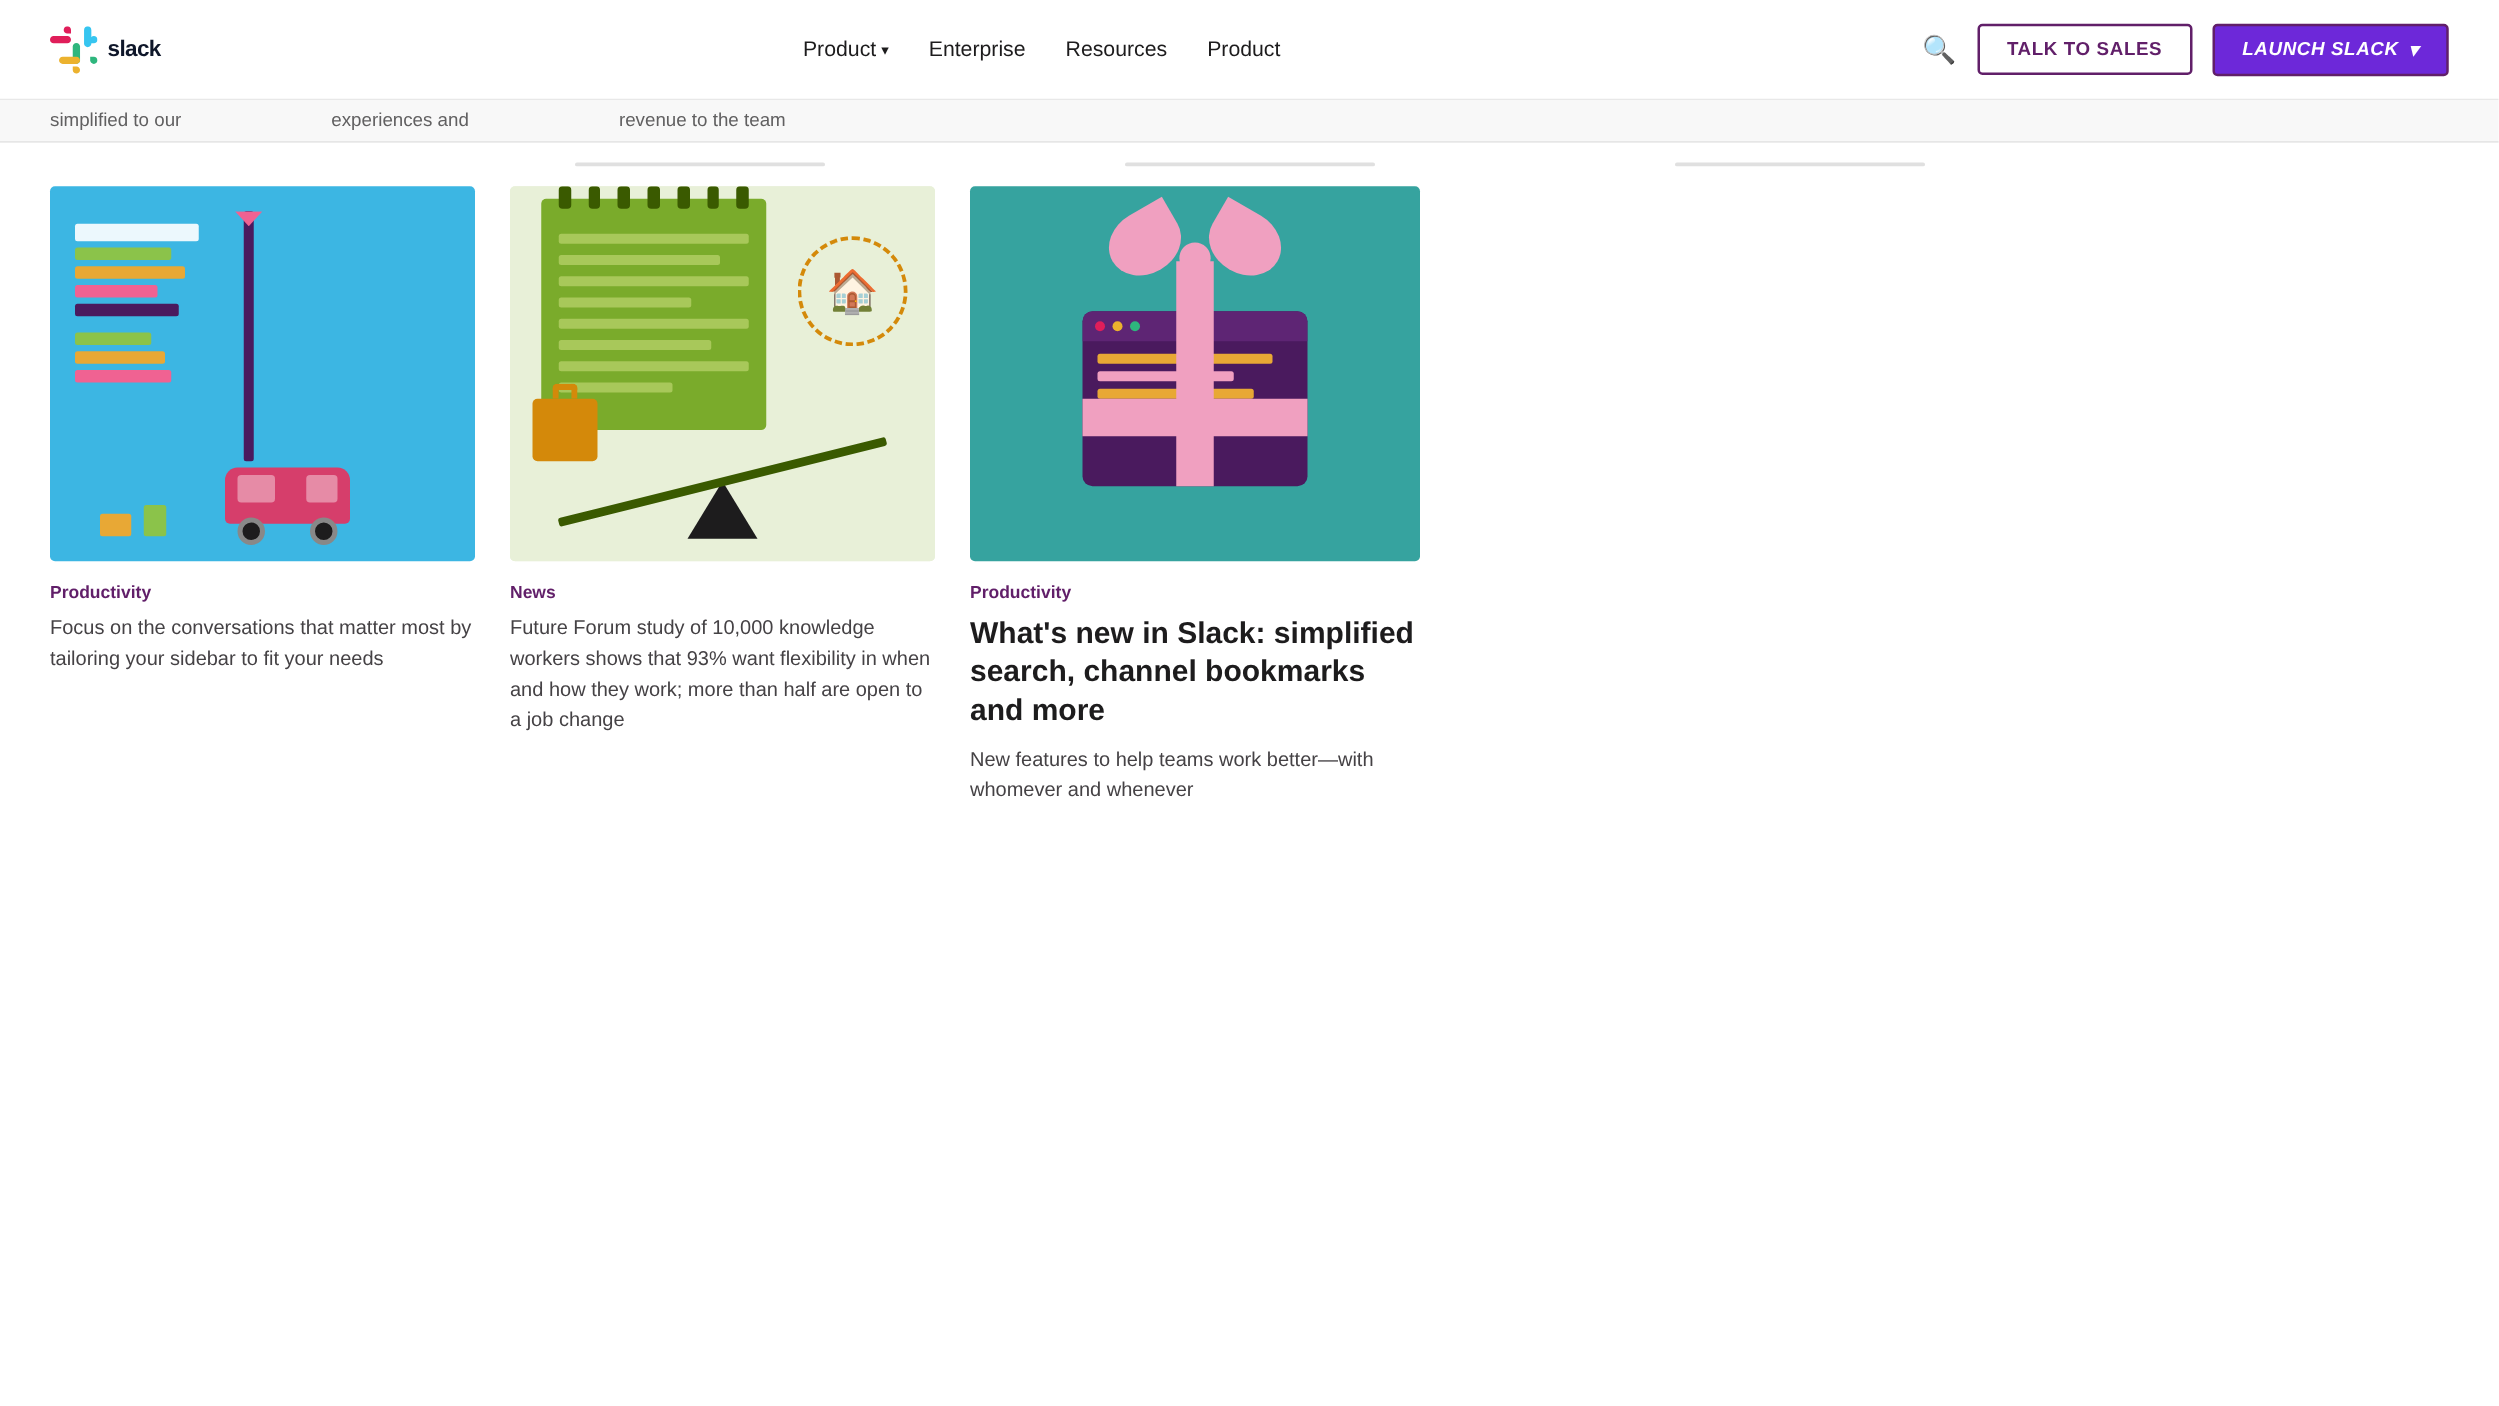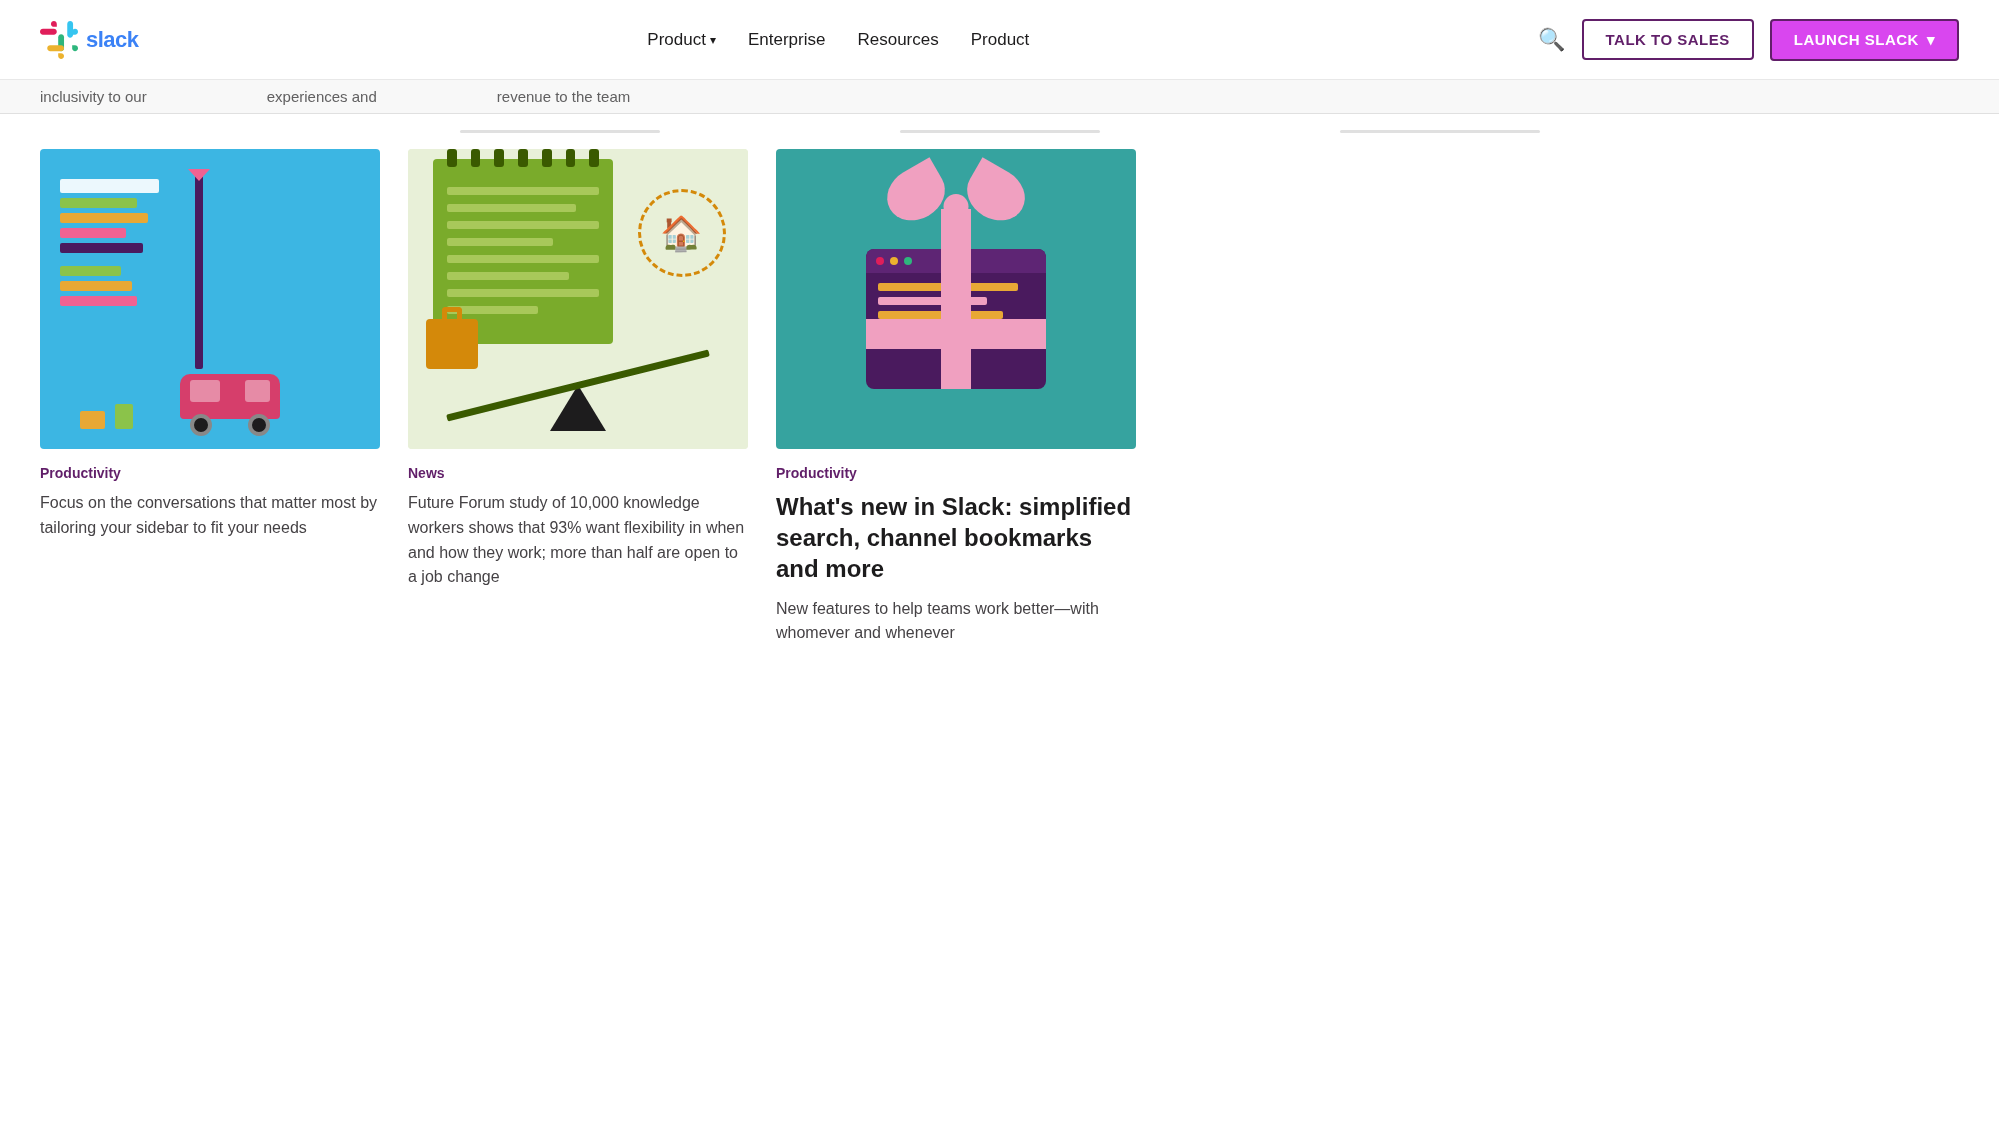--- a/index.html
+++ b/index.html
@@ -6,39 +6,39 @@
     body { font-family: 'Helvetica Neue', Arial, sans-serif; background: #fff; overflow-x: hidden; }
 
     
     .navbar {
       display: flex; align-items: center; justify-content: space-between;
       padding: 0 40px; height: 80px; background: #fff;
       border-bottom: 1px solid #e8e8e8; position: relative; z-index: 10;
     }
     .nav-logo { display: flex; align-items: center; gap: 8px; }
     .nav-logo-icon { width: 38px; height: 38px; }
-    .nav-logo-text { font-size: 22px; font-weight: 700; color: #3b82f6; letter-spacing: -0.5px; }
+    .nav-logo-text { font-size: 18px; font-weight: 700; color: #0f172a; letter-spacing: -0.5px; }
     .nav-links { display: flex; align-items: center; gap: 32px; }
     .nav-link {
       font-size: 17px; color: #1d1c1d; text-decoration: none; font-weight: 500;
       display: flex; align-items: center; gap: 4px; cursor: pointer;
     }
     .nav-link .chevron { font-size: 12px; }
     .nav-actions { display: flex; align-items: center; gap: 16px; }
     .search-icon-btn { background: none; border: none; cursor: pointer; font-size: 22px; color: #1d1c1d; }
     .btn-outline {
       border: 2px solid #611f69; color: #611f69; background: #fff;
       padding: 10px 22px; font-size: 15px; font-weight: 700; letter-spacing: 0.5px;
       cursor: pointer; border-radius: 4px; text-transform: uppercase;
     }
     .btn-filled {
-      border: 2px solid #611f69; background: #d946ef; color: #fff;
+      border: 2px solid #611f69; background: #6d28d9; color: #fff;
       padding: 10px 22px; font-size: 15px; font-weight: 700; letter-spacing: 0.5px;
       cursor: pointer; border-radius: 4px; text-transform: uppercase;
-      display: flex; align-items: center; gap: 8px;
+      display: flex; align-items: center; gap: 8px; font-style: italic;
     }
 
     
     .top-banner {
       background: #f8f8f8; padding: 8px 40px; overflow: hidden;
       display: flex; gap: 120px; border-bottom: 1px solid #e0e0e0;
     }
     .top-banner-item { font-size: 15px; color: #616061; white-space: nowrap; }
 
     
@@ -149,21 +149,21 @@
     <button class="search-icon-btn">🔍</button>
     <button class="btn-outline">TALK TO SALES</button>
     <button class="btn-filled">
       <span>LAUNCH SLACK</span>
       <span>▾</span>
     </button>
   </div>
 </nav>
 
 <div class="top-banner">
-  <span class="top-banner-item">inclusivity to our</span>
+  <span class="top-banner-item">simplified to our</span>
   <span class="top-banner-item">experiences and</span>
   <span class="top-banner-item">revenue to the team</span>
 </div>
 
 <div class="section-dividers">
   <div class="section-divider-line"></div>
   <div class="section-divider-line"></div>
   <div class="section-divider-line"></div>
 </div>
 

